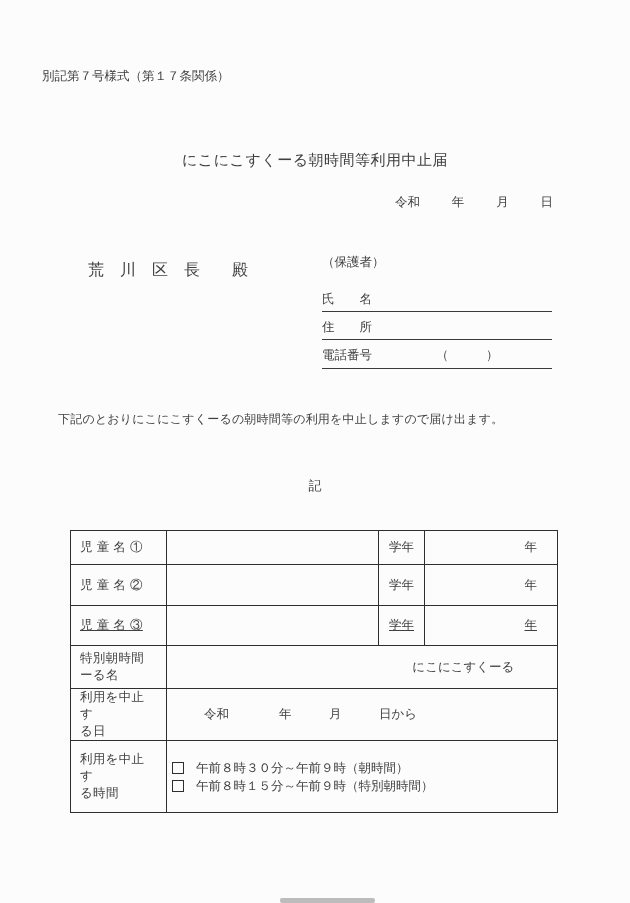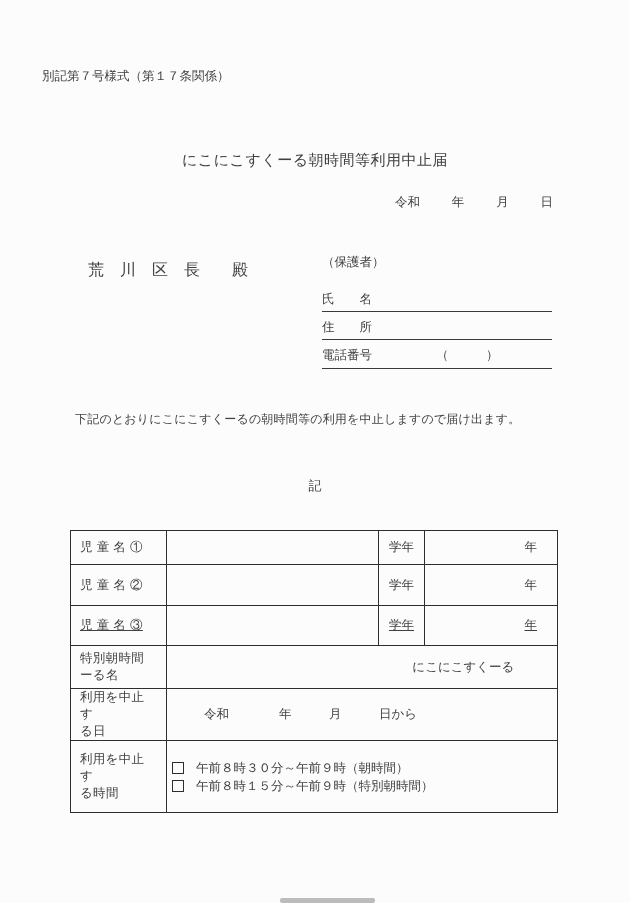--- a/index.html
+++ b/index.html
@@ -21,21 +21,21 @@
   .addressee  { left:88px;  top:212px; font-size:16px;margin-top:48px; }
 
   .guardian   { left:322px; top:254px; font-size:12.5px; }
 
   .field { left:322px; width:230px; height:21px; border-bottom:1px solid #3a3a3a; font-size:12.5px; line-height:19px; }
   .field-name    { top:290px; }
   .field-address { top:318px; }
   .field-phone   { top:346px; height:22px; }
   .phone-paren   { position:absolute; left:114px; top:0; }
 
-  .body-text { left:75px; top:411px; font-size:12px; letter-spacing:0.2px; }
+  .body-text { left:58px; top:411px; font-size:12px; letter-spacing:0.2px; }
   .record-heading { left:0; right:0; top:477px; text-align:center; font-size:13px; }
 
   .table-wrap { left:70px; top:530px; }
   table { border-collapse:collapse; table-layout:fixed; width:487px; }
   td { border:1px solid #2e2e2e; font-size:12.5px; padding:0; vertical-align:middle; }
   col.c1 { width:96px; } col.c2 { width:212px; } col.c3 { width:46px; } col.c4 { width:133px; }
   tr.r1 { height:34px; } tr.r2 { height:41px; } tr.r3 { height:40px;text-decoration:underline; }
   tr.r4 { height:43px; } tr.r5 { height:47px; } tr.r6 { height:72px; }
 
   .label-cell { padding-left:9px; padding-right:9px; letter-spacing:0.5px; }

